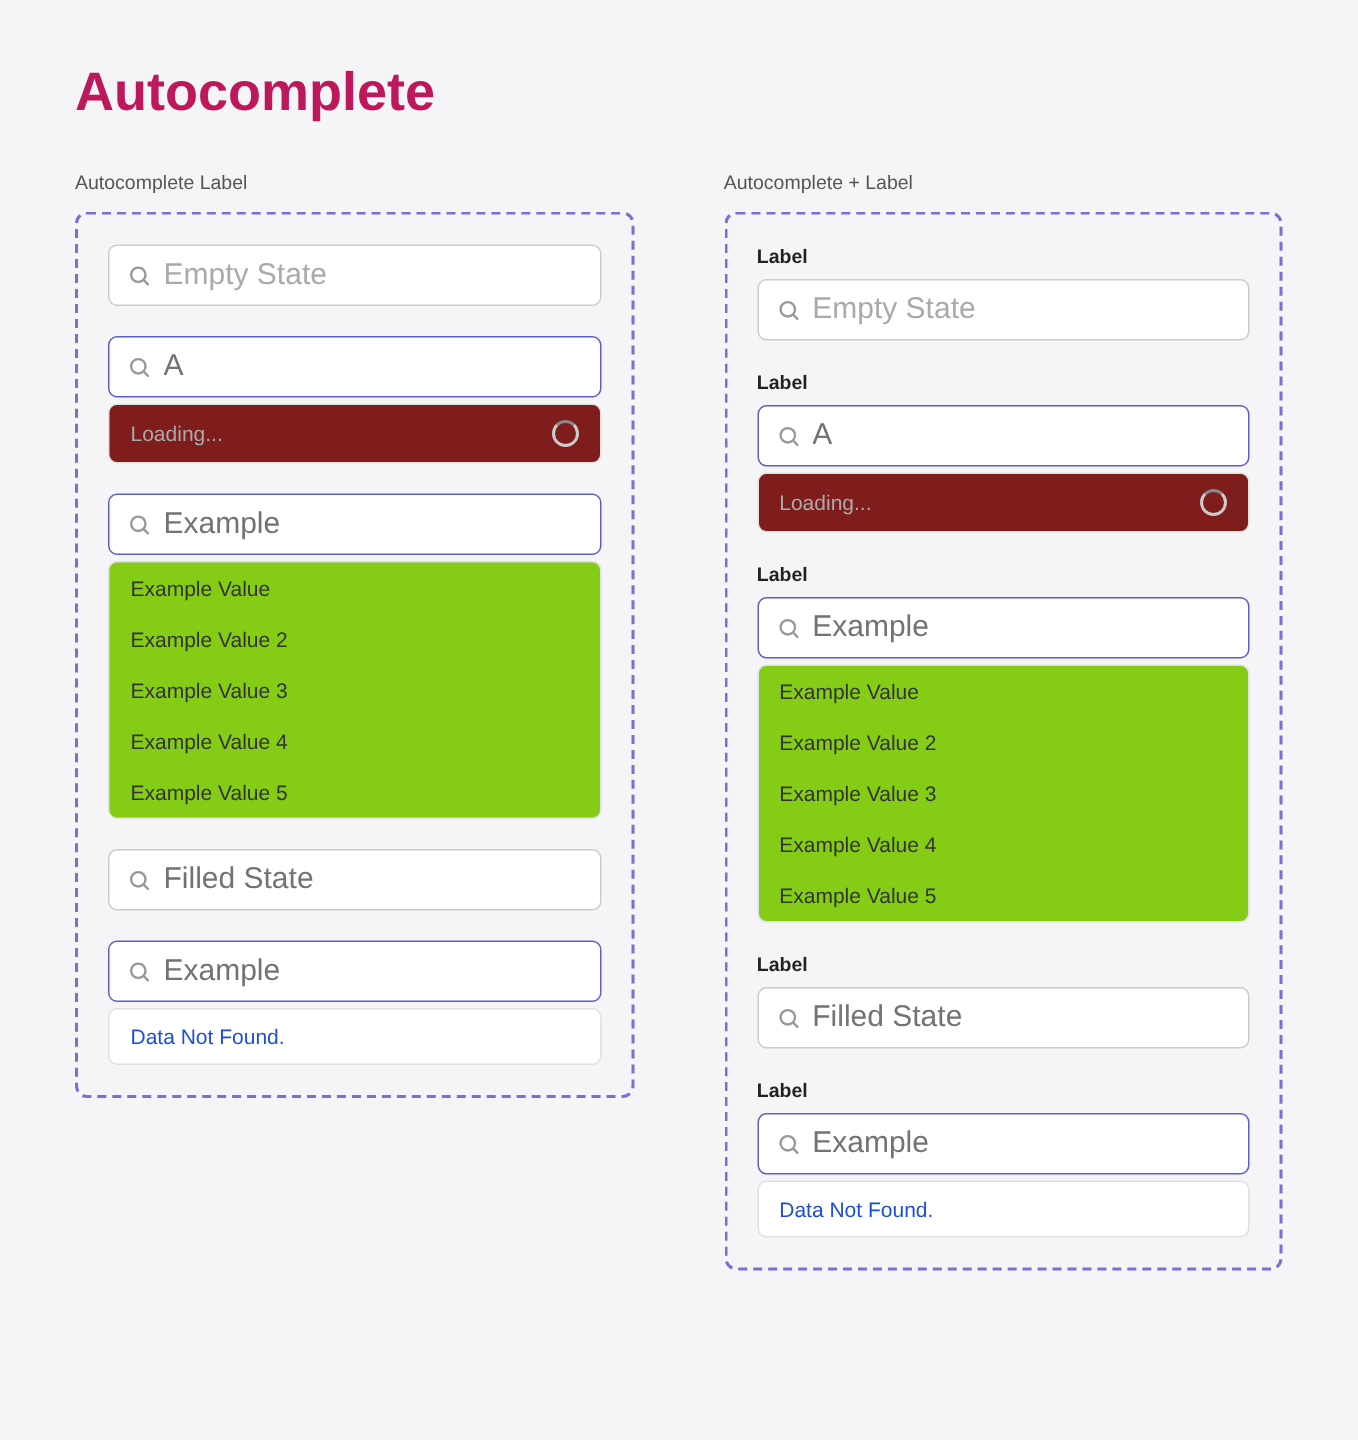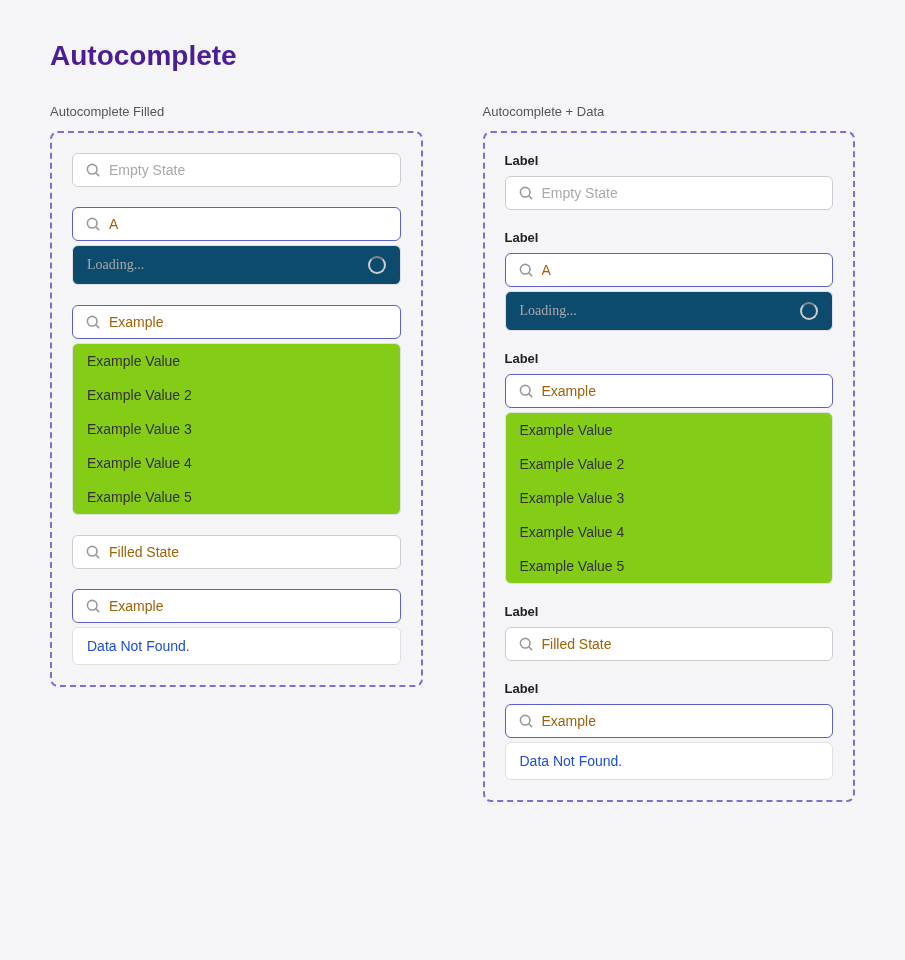--- a/index.html
+++ b/index.html
@@ -6,23 +6,23 @@
     body {
       background: #f5f5f7;
       font-family: -apple-system, BlinkMacSystemFont, 'Segoe UI', sans-serif;
       min-height: 960px;
       width: 905px;
       padding: 40px 50px;
       border-radius: 12px;
     }
 
     .page-title {
-      font-size: 28px;
+      font-size: 36px;
       font-weight: 600;
-      color: #4c1d95;
+      color: #be185d;
       margin-bottom: 32px;
     }
 
     .sections-row {
       display: flex;
       gap: 60px;
       align-items: flex-start;
     }
 
     .section {
@@ -74,48 +74,47 @@
     .search-icon-svg {
       width: 16px;
       height: 16px;
       flex-shrink: 0;
       color: #999;
     }
 
     .autocomplete-input {
       border: none;
       outline: none;
-      font-size: 14px;
-      color: #a16207;
+      font-size: 20px;
+      color: #737373;
       flex: 1;
       background: transparent;
     }
 
     .autocomplete-input::placeholder {
       color: #aaa;
     }
 
     .dropdown-item {
       padding: 9px 14px;
       font-size: 14px;
       color: #333;
       cursor: pointer;
     }
 
     .loading-box {
       border: 1.5px solid #e0e0e0;
       border-radius: 6px;
-      background: #0c4a6e;
+      background: #7f1d1d;
       padding: 10px 14px;
       display: flex;
       align-items: center;
       justify-content: space-between;
       font-size: 14px;
       color: #aaa;
-      font-family: Liberation Serif, serif;
     }
 
     .spinner {
       width: 18px;
       height: 18px;
       border: 2px solid #ccc;
       border-top-color: #888;
       border-radius: 50%;
       animation: spin 0.8s linear infinite;
       flex-shrink: 0;
@@ -152,21 +151,21 @@
     }
   </style>
 </head>
 <body>
 
 <h1 class="page-title">Autocomplete</h1>
 
 <div class="sections-row">
 
   <div class="section">
-    <div class="section-label">Autocomplete Filled</div>
+    <div class="section-label">Autocomplete Label</div>
     <div class="dashed-box">
 
       <div class="autocomplete-group">
         <div class="autocomplete-input-wrapper">
           <svg class="search-icon-svg" viewBox="0 0 20 20" fill="none">
             <circle cx="9" cy="9" r="6" stroke="#999" stroke-width="2"></circle>
             <line x1="13.5" y1="13.5" x2="17" y2="17" stroke="#999" stroke-width="2" stroke-linecap="round"></line>
           </svg>
           <input class="autocomplete-input" type="text" placeholder="Empty State" value="" style="">
         </div>
@@ -221,21 +220,21 @@
           </svg>
           <input class="autocomplete-input" type="text" value="Example" style="">
         </div>
         <div class="not-found-box">Data Not Found.</div>
       </div>
 
     </div>
   </div>
 
   <div class="section">
-    <div class="section-label">Autocomplete + Data</div>
+    <div class="section-label">Autocomplete + Label</div>
     <div class="dashed-box">
 
       <div class="autocomplete-group">
         <div class="group-label">Label</div>
         <div class="autocomplete-input-wrapper">
           <svg class="search-icon-svg" viewBox="0 0 20 20" fill="none">
             <circle cx="9" cy="9" r="6" stroke="#999" stroke-width="2"></circle>
             <line x1="13.5" y1="13.5" x2="17" y2="17" stroke="#999" stroke-width="2" stroke-linecap="round"></line>
           </svg>
           <input class="autocomplete-input" type="text" placeholder="Empty State" value="" style="">

